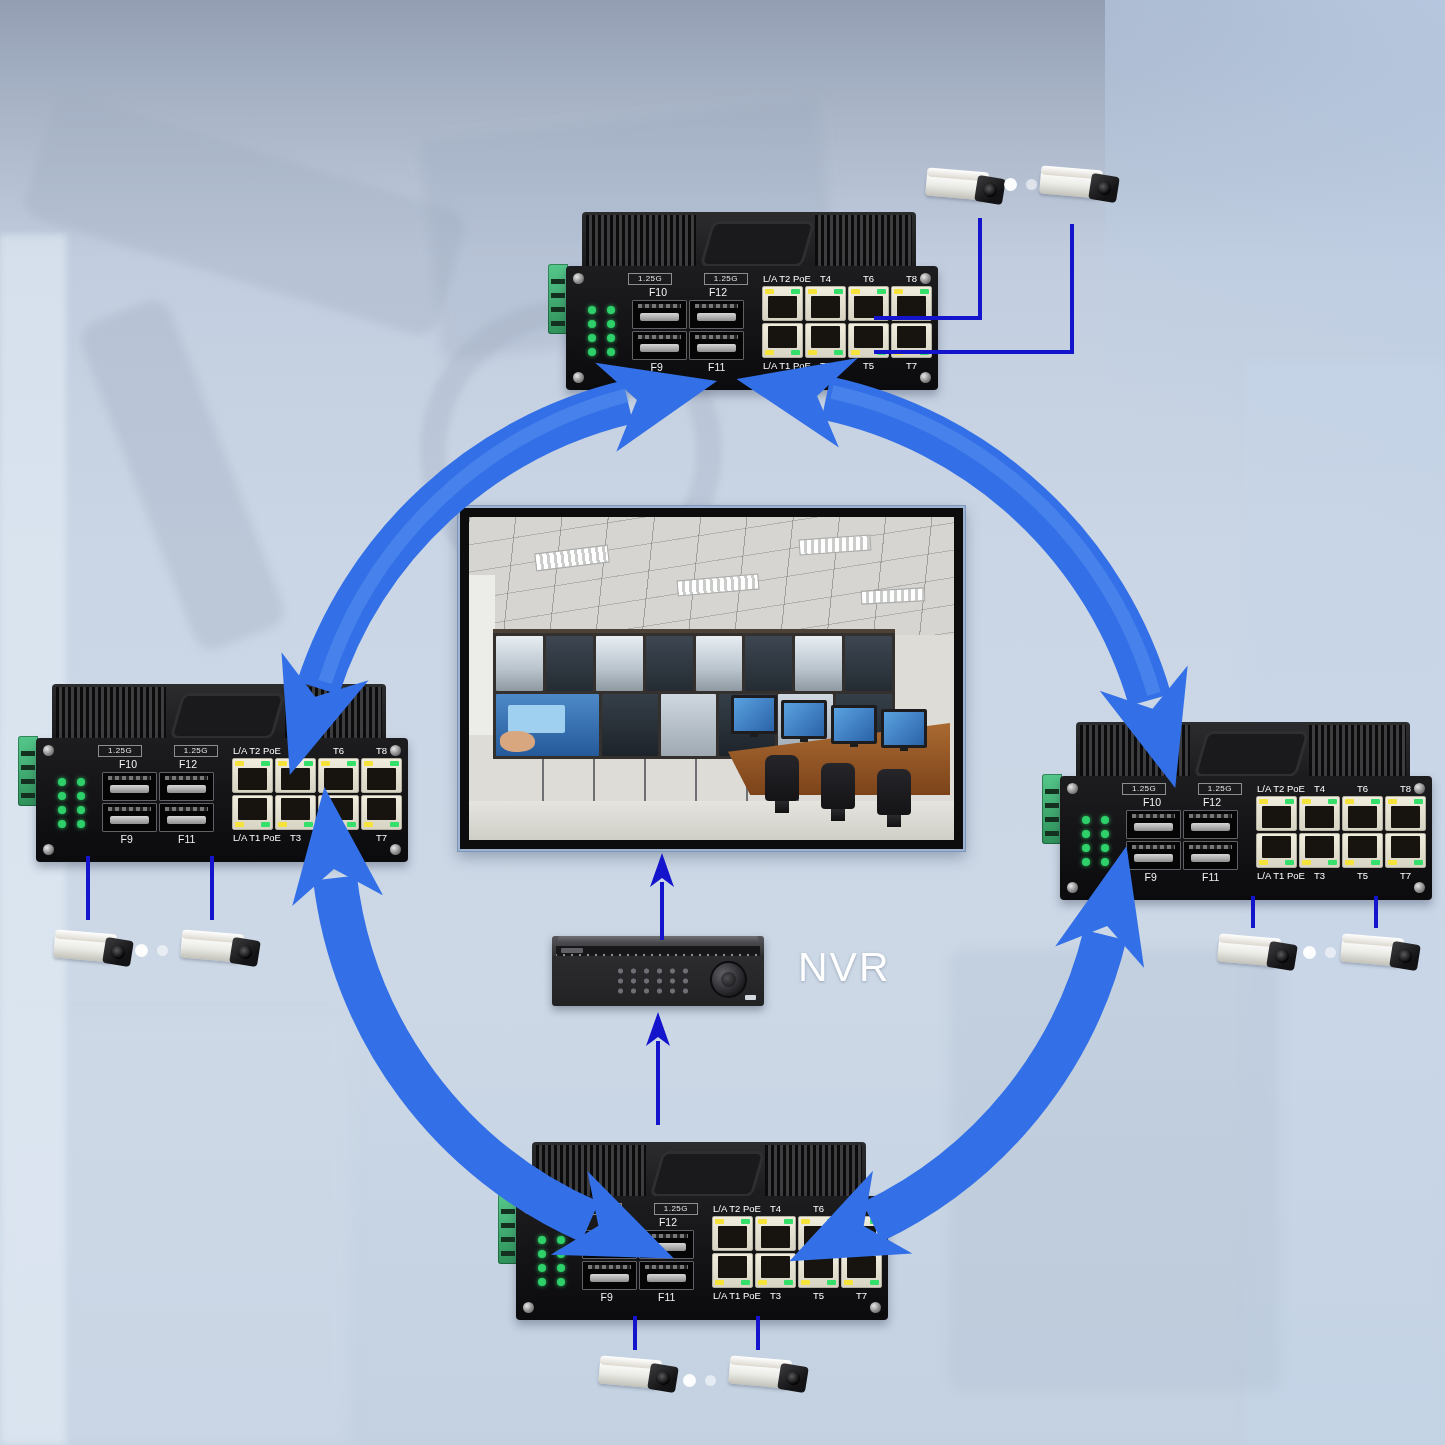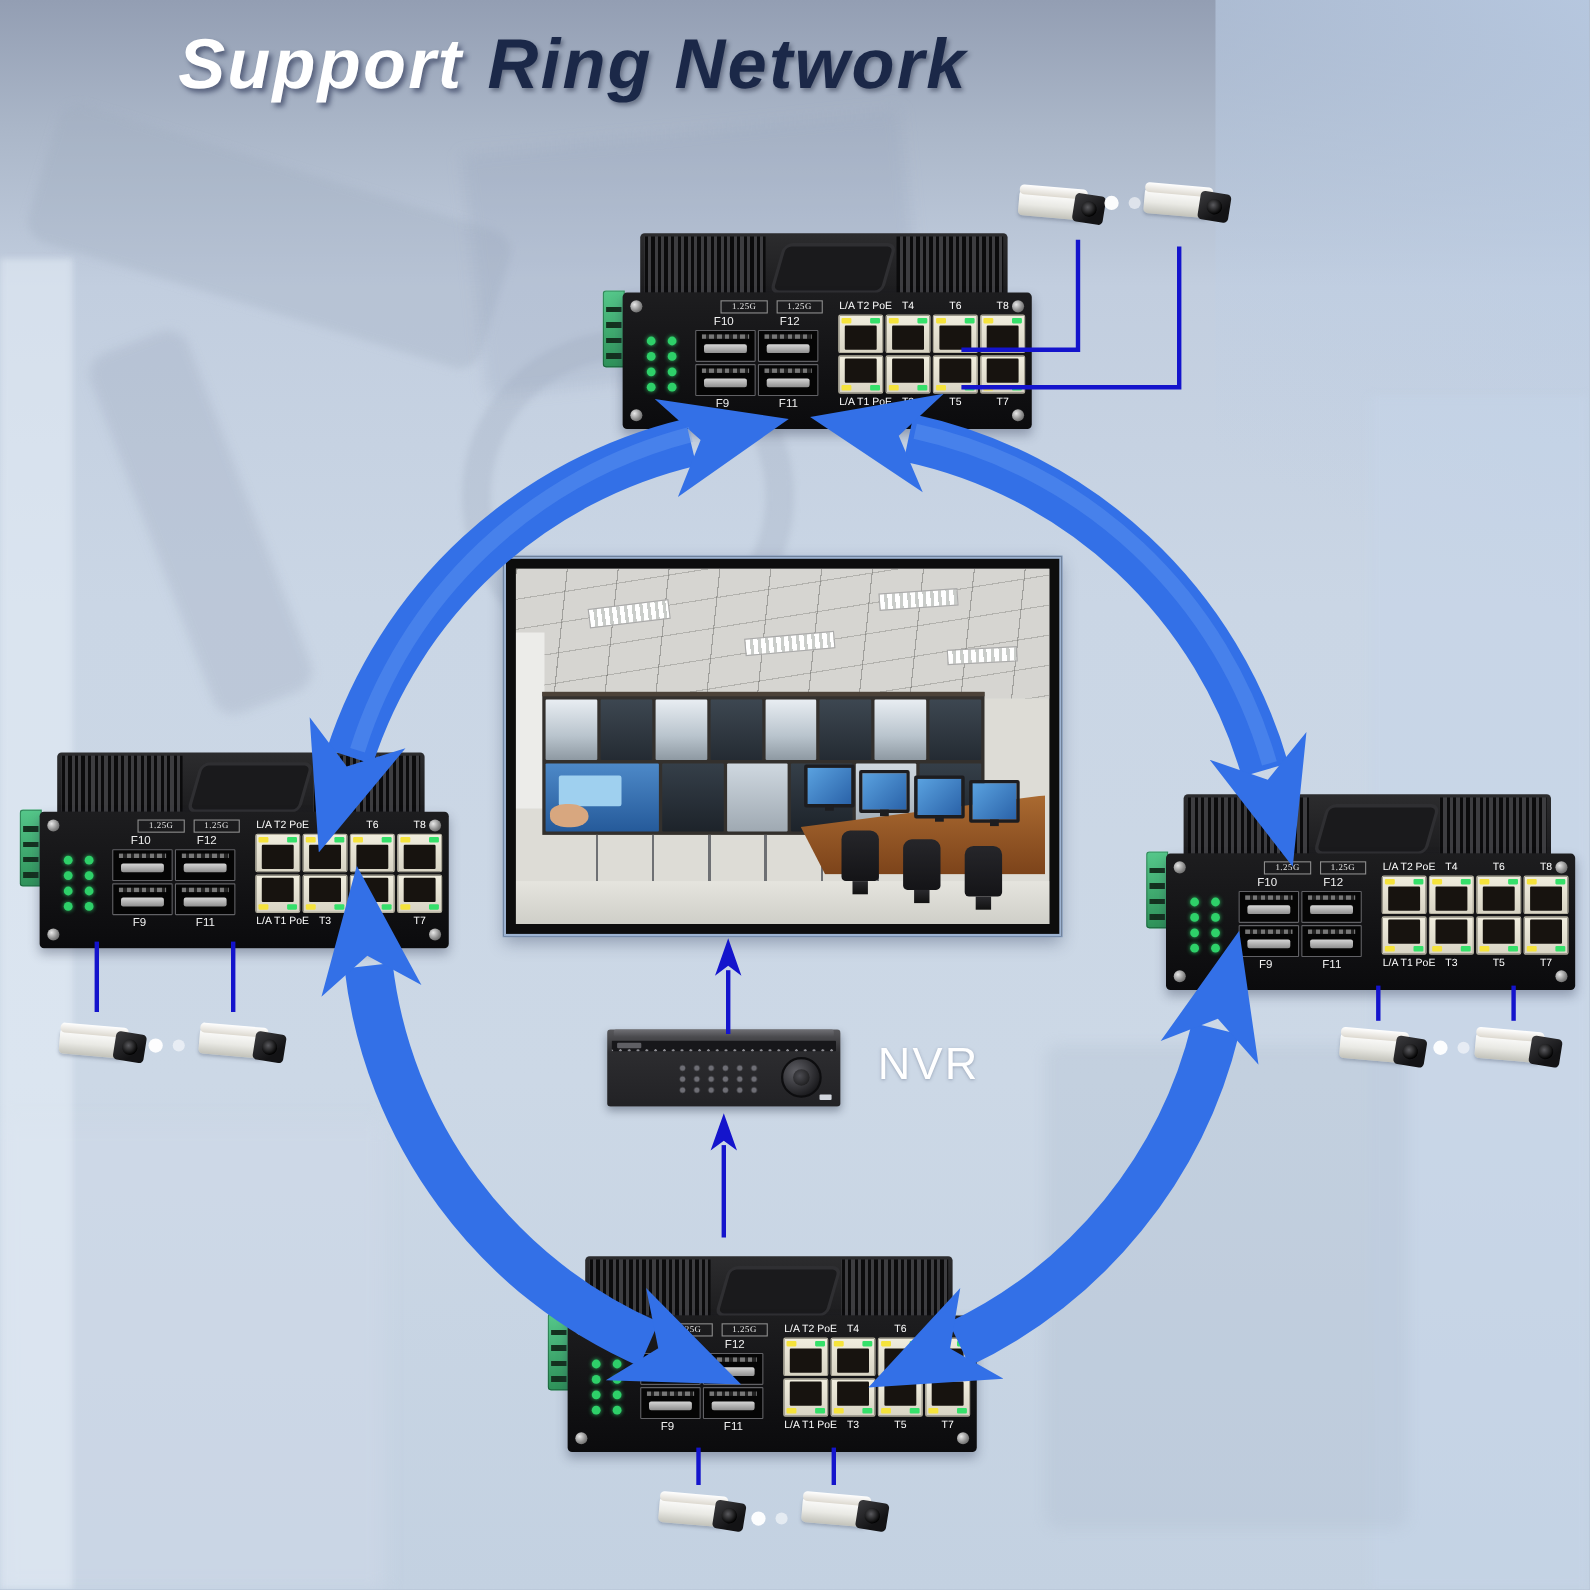--- a/index.html
+++ b/index.html
@@ -39,21 +39,21 @@
     background:repeating-linear-gradient(180deg,transparent 0 9px,#14311f 9px 14px);}
   .sw-panel{position:absolute;left:18px;right:0;top:54px;height:124px;border-radius:4px;
     background:linear-gradient(180deg,#1d1d1f,#101012 70%,#0b0b0d);
     box-shadow:0 5px 10px rgba(40,50,75,.35);}
   .screw{position:absolute;width:11px;height:11px;border-radius:50%;
     background:radial-gradient(circle at 35% 35%,#e8e8e8,#8a8a8a 55%,#4a4a4a);}
   .screw.tl{left:7px;top:7px}.screw.tr{right:7px;top:7px}.screw.bl{left:7px;bottom:7px}.screw.br{right:7px;bottom:7px}
   .leds{position:absolute;left:22px;top:40px;display:grid;grid-template-columns:repeat(2,10px);grid-auto-rows:14px;column-gap:9px;}
   .leds i{width:8px;height:8px;border-radius:50%;background:var(--led-green,#2ed069);box-shadow:0 0 4px rgba(46,208,105,.9);}
   .sfp-zone{position:absolute;left:62px;top:7px;width:120px;text-align:center;}
-  .speed-row{display:flex;gap:8px;justify-content:flex-end;font-family:Liberation Serif, serif;}
+  .speed-row{display:flex;gap:24px;justify-content:space-between;}
   .speed{font-size:8px;line-height:10px;color:#e8e8e8;border:1px solid #8d8d8d;padding:0 9px;letter-spacing:.5px;}
   .sfp-names{display:flex;justify-content:space-around;font-size:10.5px;color:#f2f2f2;margin-top:1px;}
   .sfp-grid{margin-top:2px;display:grid;grid-template-columns:repeat(2,55px);grid-auto-rows:29px;gap:2px;justify-content:center;}
   .cage{background:#050505;border:1px solid #616165;position:relative;border-radius:1px;}
   .cage::before{content:"";position:absolute;left:5px;right:5px;top:3px;height:4px;background:repeating-linear-gradient(90deg,#777 0 4px,#222 4px 7px);}
   .cage::after{content:"";position:absolute;left:7px;right:7px;top:12px;height:8px;background:linear-gradient(180deg,#d6d6d6,#8f8f8f);border-radius:2px;}
   .rj-zone{position:absolute;left:196px;top:7px;width:170px;}
   .rj-lbls{display:grid;grid-template-columns:repeat(4,41px);gap:2px;font-size:9.5px;line-height:12px;color:#fff;white-space:nowrap;text-align:center;}
   .rj-lbls span:first-child{text-align:left;padding-left:1px;}
   .rj-grid{display:grid;grid-template-columns:repeat(4,41px);gap:2px;margin-top:1px;}
@@ -149,23 +149,20 @@
   <div class="bgshape bg-tr"></div>
   <div class="bgshape bg-s1"></div>
   <div class="bgshape bg-s2"></div>
   <div class="bgshape bg-s3"></div>
   <div class="bgshape bg-s4"></div>
   <div class="bgshape bg-s5"></div>
   <div class="bgshape bg-s6"></div>
   <div class="bgshape bg-s7"></div>
   <div class="bgshape bg-s8"></div>
 
-  <div class="title">
-    <span class="t1">Support</span><span class="t2">Ring Network</span>
-  </div>
 
   <div class="room-frame">
     <div class="room">
       <div class="ceiling"></div>
       <div class="fixture" style="left:66px;top:32px;width:72px;height:16px;transform:rotate(-7deg);"></div>
       <div class="fixture" style="left:208px;top:60px;width:80px;height:14px;transform:rotate(-5deg);"></div>
       <div class="fixture" style="left:330px;top:20px;width:70px;height:14px;transform:rotate(-4deg);"></div>
       <div class="fixture" style="left:392px;top:72px;width:62px;height:12px;transform:rotate(-3deg);"></div>
       <div class="wallL"></div>
       <div class="videowall">

